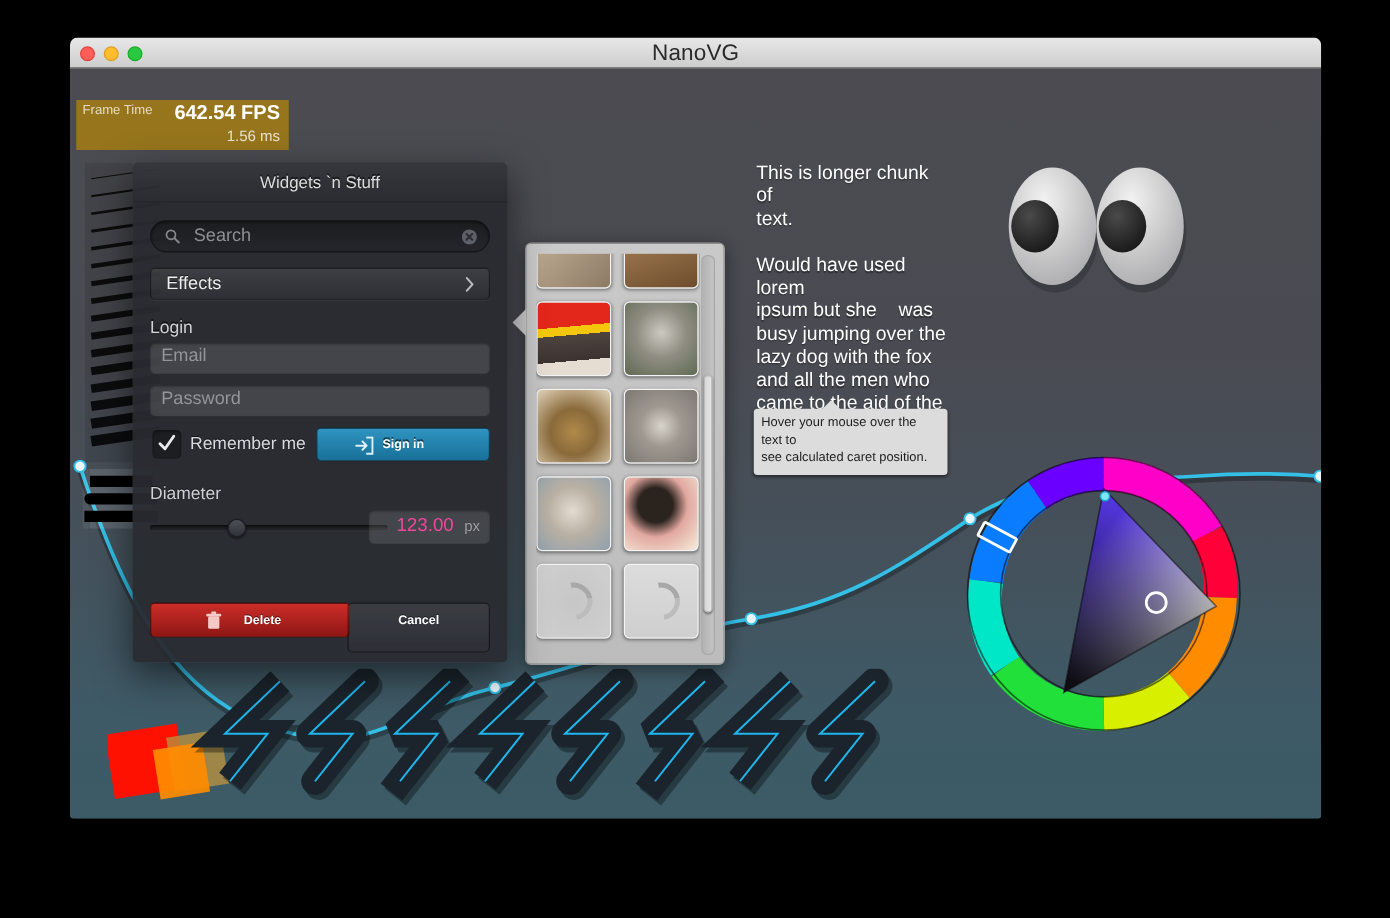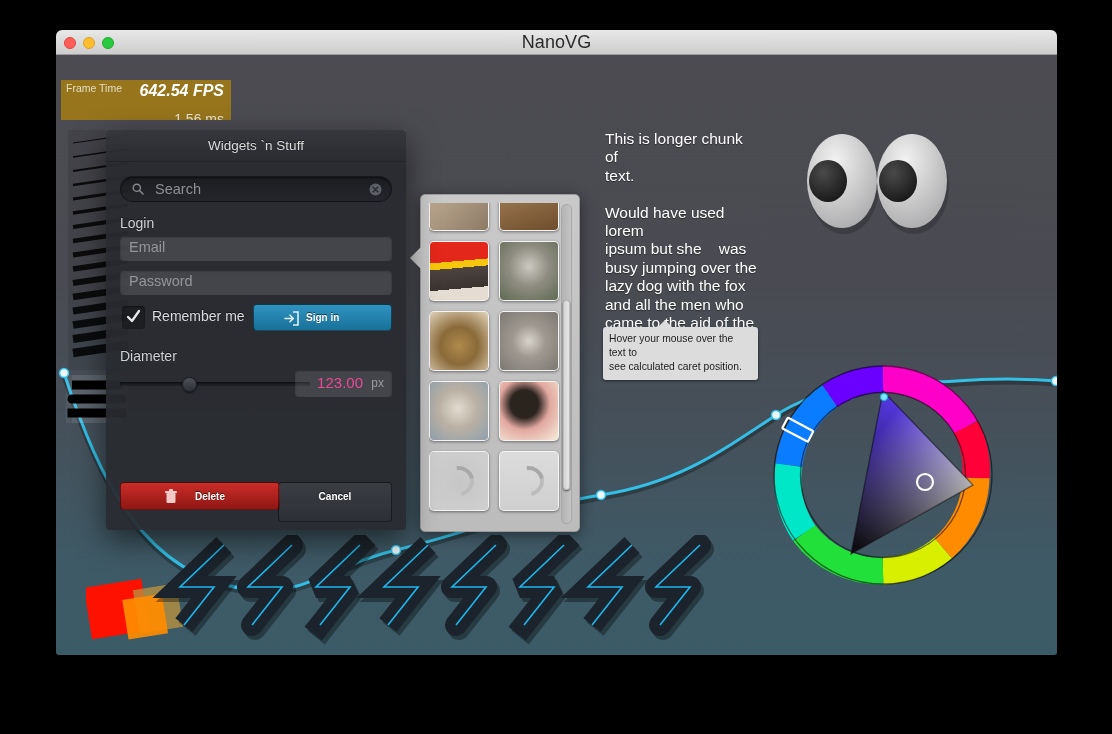--- a/index.html
+++ b/index.html
@@ -40,22 +40,22 @@
 
   
   #eyes{ position:absolute; left:748px; top:68px; width:150px; height:120px;}
 
   
   #fps{
     position:absolute; left:5px; top:25px; width:170px; height:40px;
     background:#96751c; overflow:hidden;
   }
   #fps .lbl{ position:absolute; left:5px; top:2px; font-size:10.5px; color:#e4dcc2;}
-  #fps .big{ position:absolute; right:7px; top:2px; font-size:16px; color:#fff; font-weight:bold;font-style:italic;}
-  #fps .sml{ position:absolute; right:7px; top:22px; font-size:14px; color:#e9e2cd;margin-top:9px;}
+  #fps .big{ position:absolute; right:7px; top:2px; font-size:16px; color:#fff; font-weight:bold;}
+  #fps .sml{ position:absolute; right:7px; top:22px; font-size:12px; color:#e9e2cd;}
 
   
   #widths{ position:absolute; left:12px; top:75px;}
   #caps{ position:absolute; left:10px; top:320px;}
 
   
   #joins{ position:absolute; left:0; top:480px; width:1001px; height:120px;}
 
   
   #squares{ position:absolute; left:30px; top:515px;}
@@ -472,20 +472,26 @@
             <circle cx="4.8" cy="4.8" r="3.6" fill="none" stroke="#86888c" stroke-width="1.4"></circle>
             <line x1="7.5" y1="7.5" x2="11" y2="11" stroke="#86888c" stroke-width="1.6" stroke-linecap="round"></line>
           </svg>
           <span class="ph">Search</span>
           <svg class="clear" viewBox="0 0 13 13">
             <circle cx="6.5" cy="6.5" r="6" fill="#5d6066"></circle>
             <path d="M4.2 4.2 L8.8 8.8 M8.8 4.2 L4.2 8.8" stroke="#2b2d33" stroke-width="1.6" stroke-linecap="round"></path>
           </svg>
         </div>
 
+        <div class="dropdown">
+          <span class="txt">Effects</span>
+          <svg class="chev" viewBox="0 0 8 13">
+            <path d="M1.5 1.5 L6 6.5 L1.5 11.5" fill="none" stroke="#b8bbc0" stroke-width="1.7" stroke-linecap="round" stroke-linejoin="round"></path>
+          </svg>
+        </div>
 
         <div class="sectlabel">Login</div>
         <div class="txtbox">
           <span class="ph">Email</span>
         </div>
         <div class="txtbox">
           <span class="ph">Password</span>
         </div>
 
         <div class="rowline">

